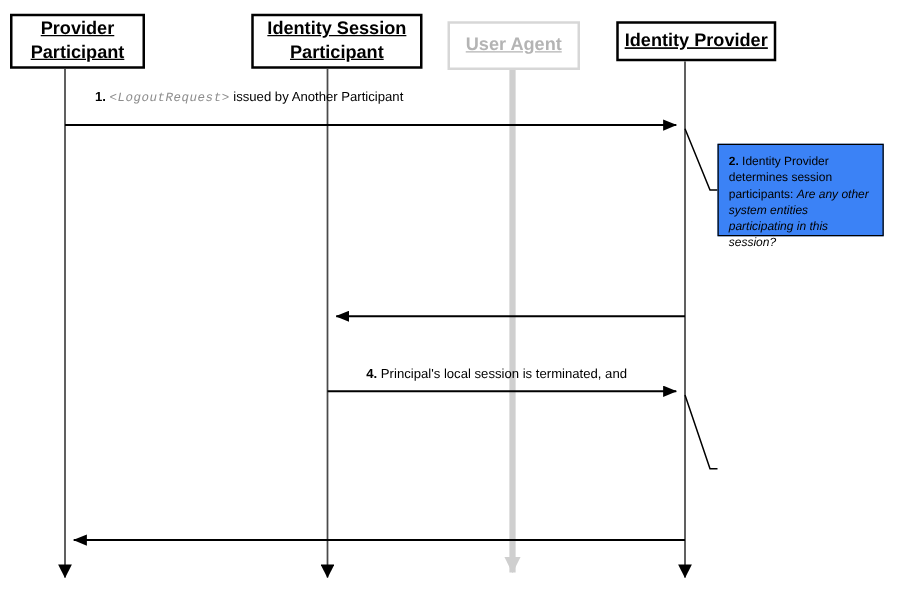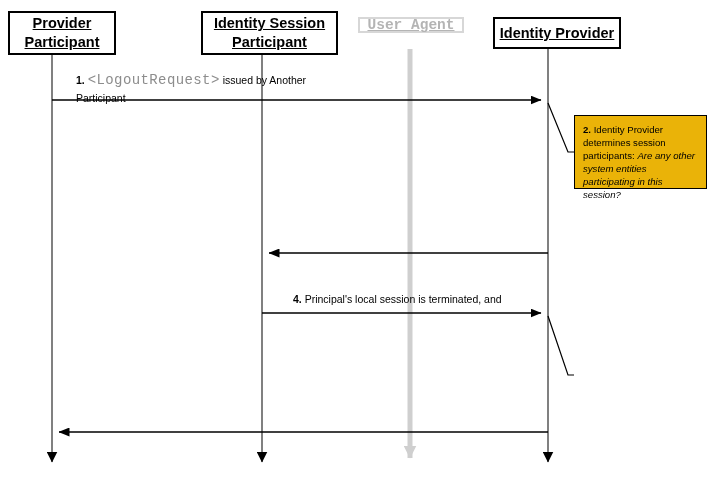--- a/index.html
+++ b/index.html
@@ -50,49 +50,50 @@
   }
   .actor-box.muted {
     border-color: #d7d7d7;
   }
   .actor-box.muted .actor-label {
     color: #b4b4b4;
   }
 
   #actor-0 { left: 8px;   top: 11px; width: 108px; height: 44px; }
   #actor-1 { left: 201px; top: 11px; width: 137px; height: 44px; }
-  #actor-2 { left: 358px; top: 17px; width: 106px; height: 16px; font-family: Liberation Mono, monospace; }
+  #actor-2 { left: 358px; top: 17px; width: 106px; height: 39px; }
   #actor-3 { left: 493px; top: 17px; width: 128px; height: 32px; text-decoration: underline; }
 
   
   .msg-label {
     position: absolute;
     font-size: 10.5px;
     line-height: 1.42;
     color: #000000;
     z-index: 4;
   }
   .msg-label .num { font-weight: bold; }
   .msg-label .mono {
     font-family: "Liberation Mono", "DejaVu Sans Mono", monospace;
     color: #8d8d8d;
     letter-spacing: 0.4px;
-    font-size: 14px;
+    font-size: 10px;
+    font-style: italic;
   }
   #msg-label-0 { left: 76px;  top: 71px;  width: 250px; }
   #msg-label-1 { left: 293px; top: 220px; width: 262px; }
   #msg-label-2 { left: 293px; top: 292px; width: 262px; }
   #msg-label-3 { left: 76px;  top: 387px; width: 250px; }
 
   
   .note-box {
     position: absolute;
     box-sizing: border-box;
     border: 1px solid #000000;
-    background: #eab308;
+    background: #3b82f6;
     font-size: 9.6px;
     line-height: 1.36;
     padding: 7px 7px 6px 8px;
     z-index: 6;
   }
   .note-box .num { font-weight: bold; }
   .note-box .em { font-style: italic; }
   #note-0 { left: 574px; top: 115px; width: 133px; height: 74px; }
   #note-1 { left: 574px; top: 338px; width: 133px; height: 72px; }
 </style>

